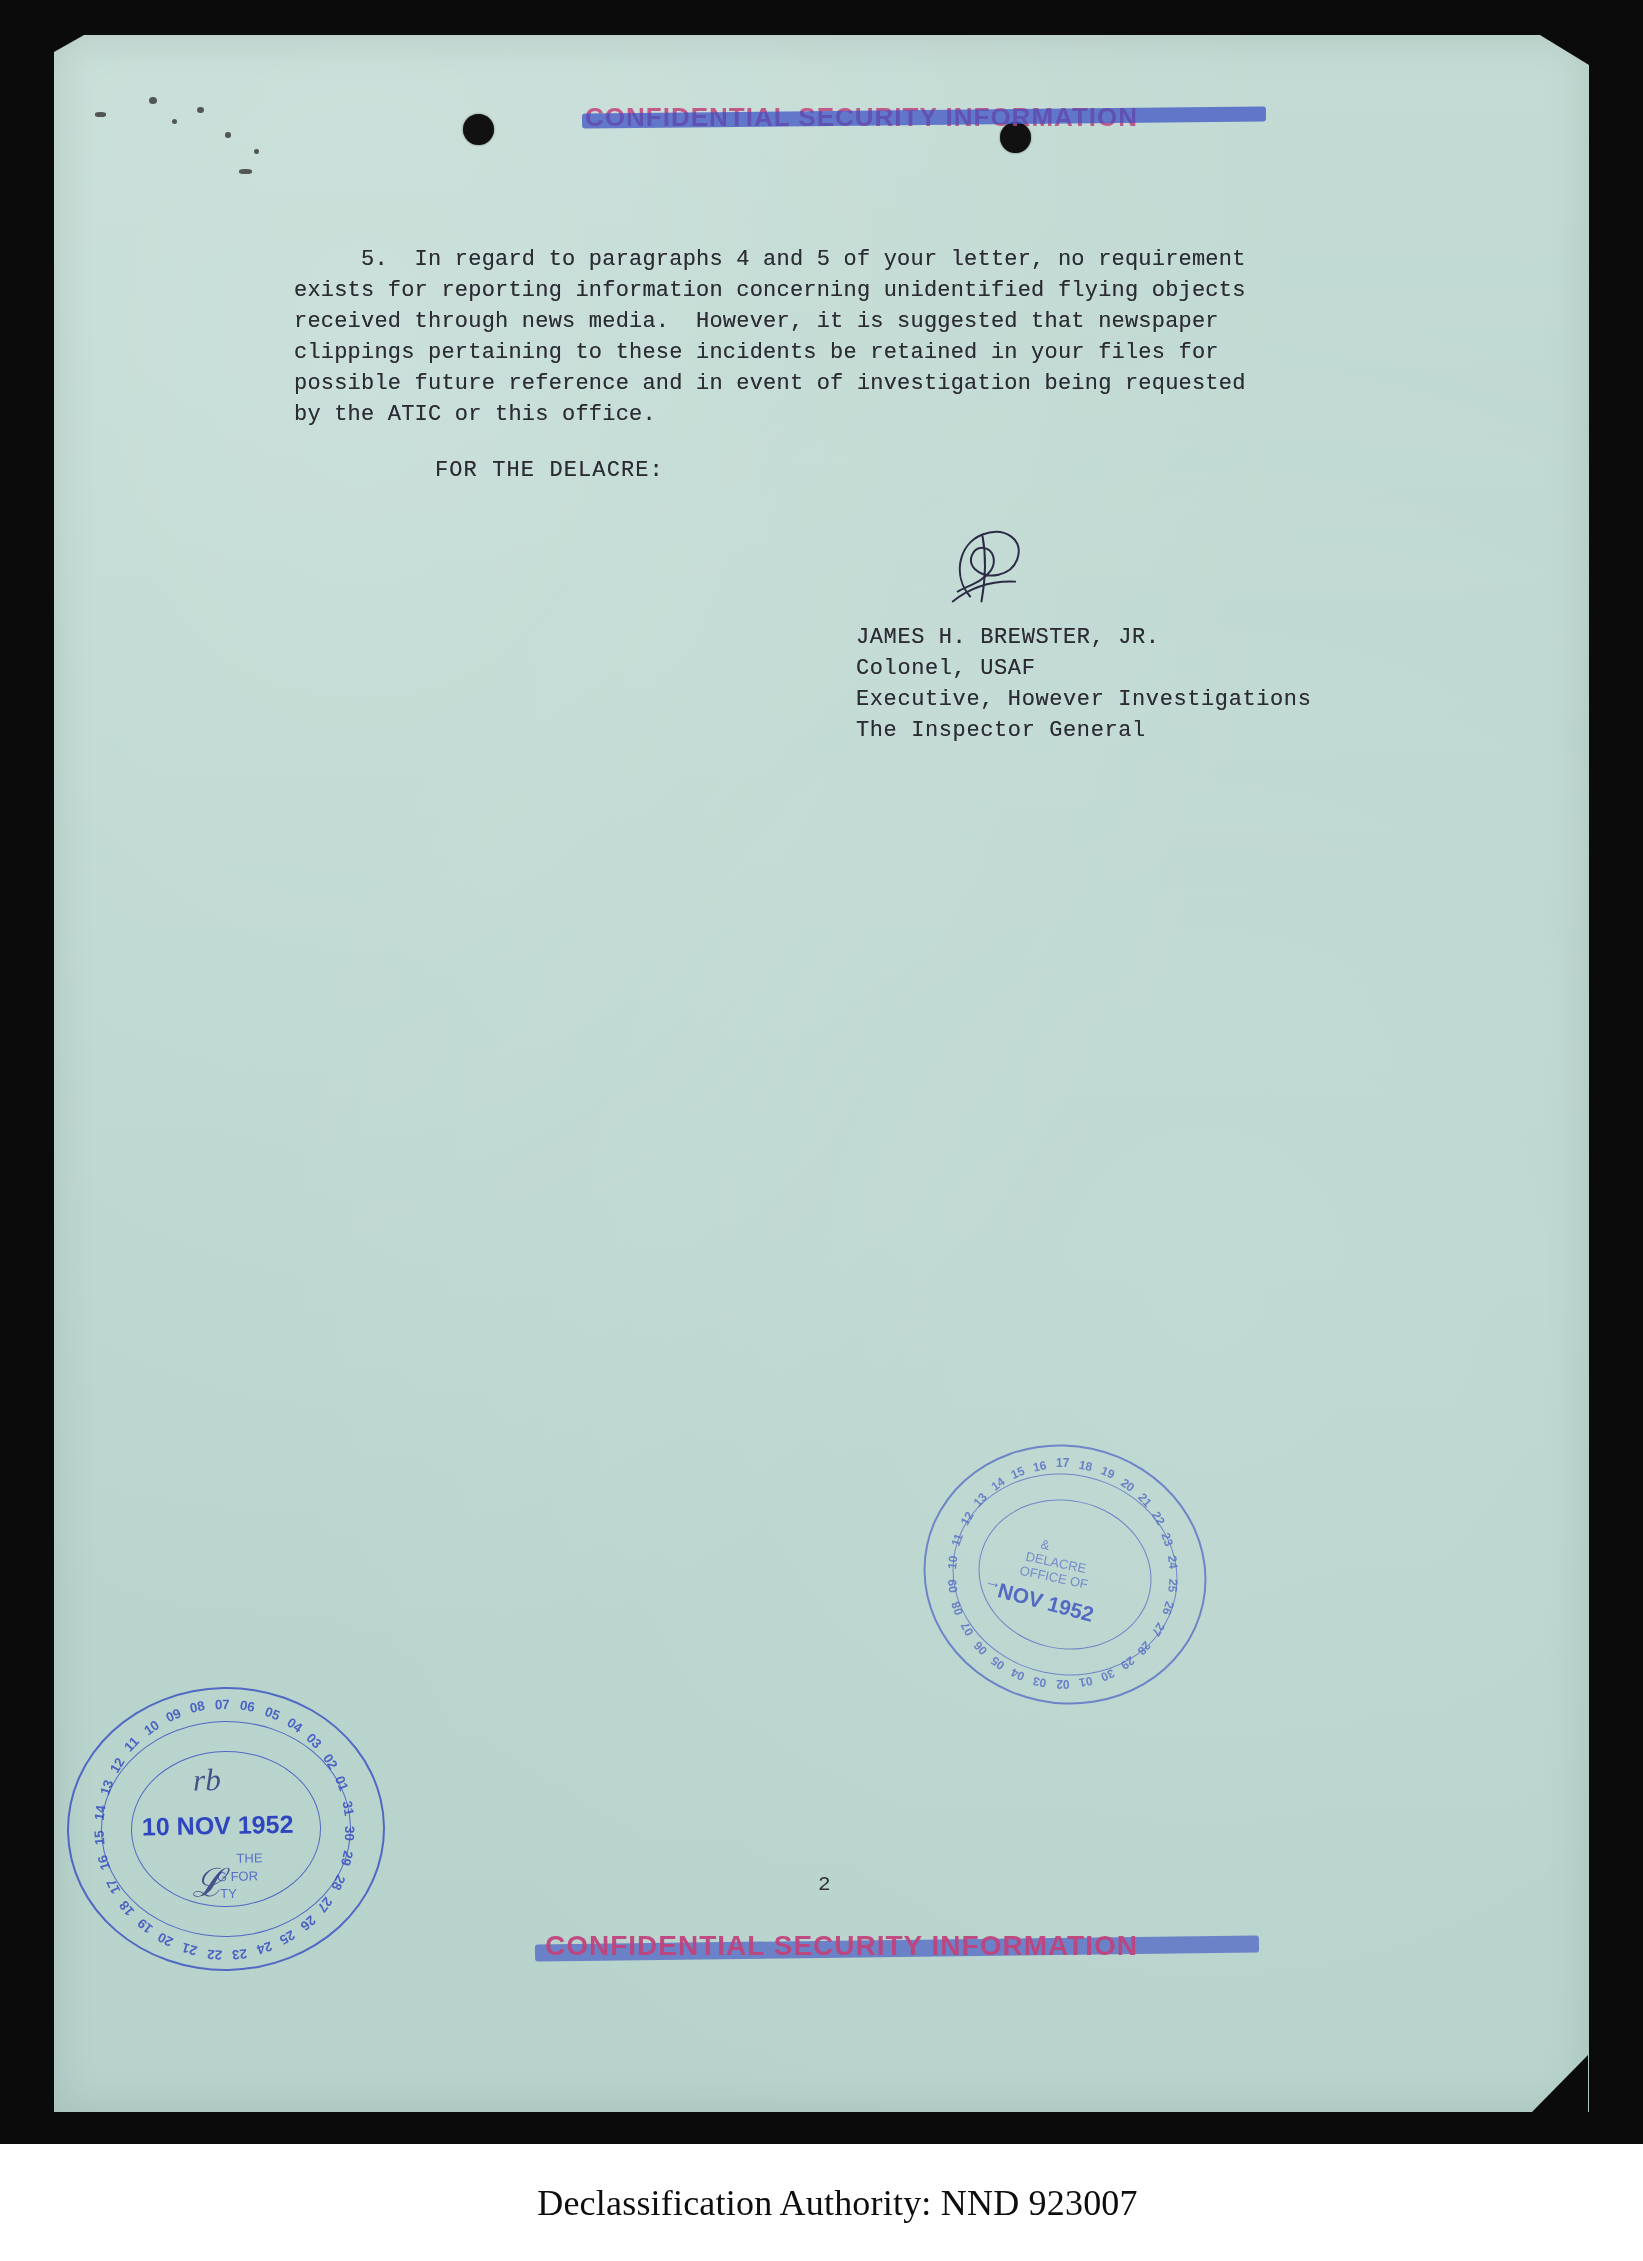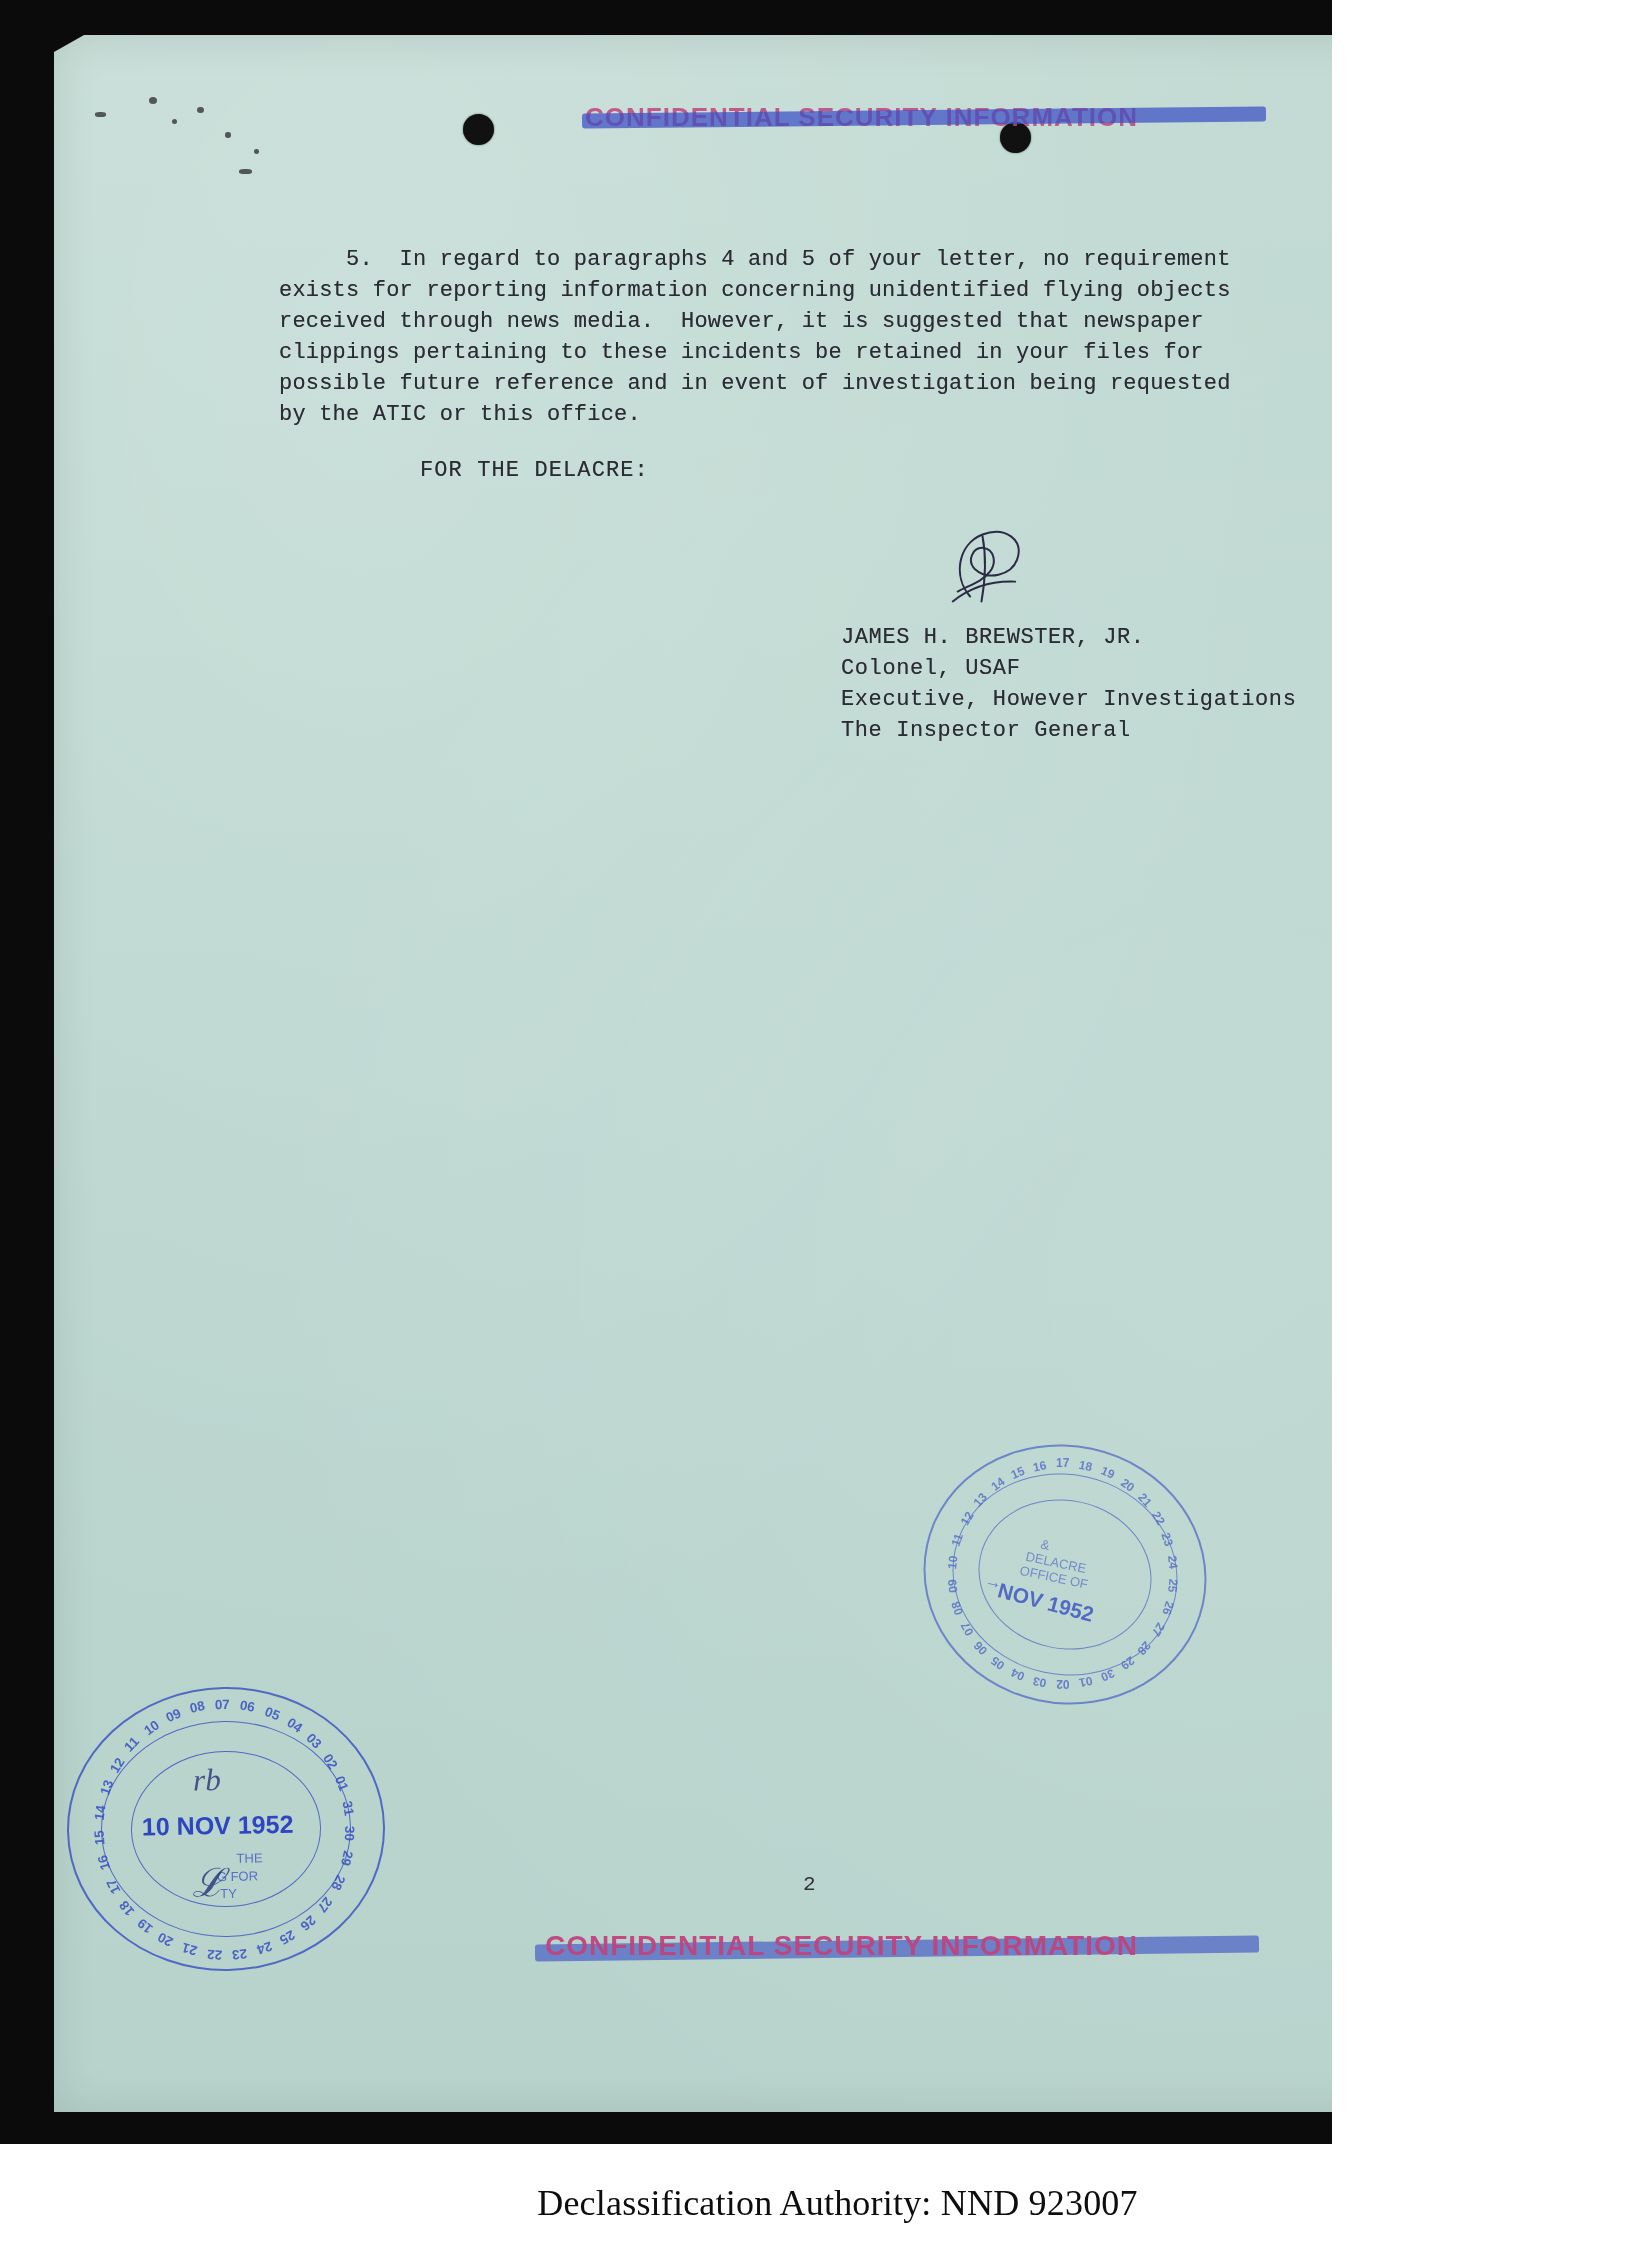--- a/index.html
+++ b/index.html
@@ -5,21 +5,21 @@
   html, body {
     margin: 0;
     padding: 0;
     background: #ffffff;
   }
   body {
     font-family: "Liberation Serif", serif;
   }
   .page {
     position: relative;
-    width: 1332px;
+    width: 1643px;
     height: 2261px;
     background: #5eead4;
     overflow: hidden;
   }
   
   .scan-bg {
     position: absolute;
     left: 0;
     top: 0;
     width: 1643px;
@@ -94,20 +94,21 @@
     opacity: 0.75;
   }
 
   
   .typed {
     position: absolute;
     font-family: "Liberation Mono", monospace;
     color: #2b2b33;
     letter-spacing: 0.2px;
     white-space: pre;
+    margin-left: 15px;
   }
   .body-para {
     left: 279px;
     top: 244px;
     width: 1194px;
     font-size: 22px;
     line-height: 31px;
     text-shadow: 0 0 0.6px rgba(60,60,70,0.55);
   }
   .for-director {

